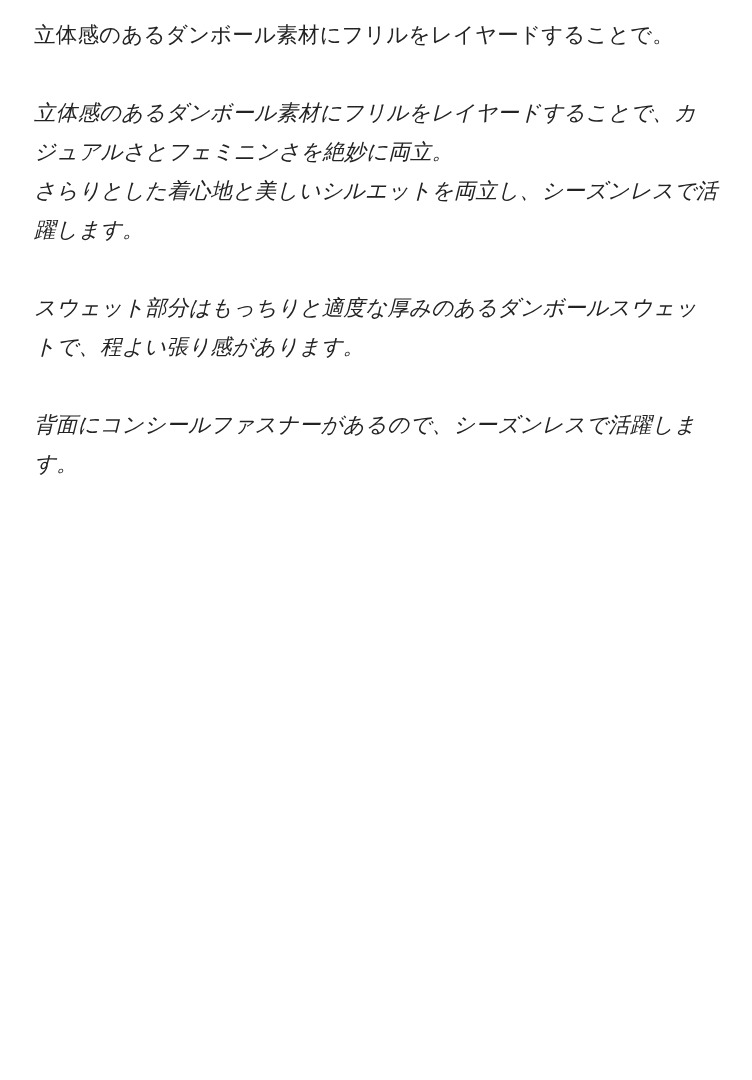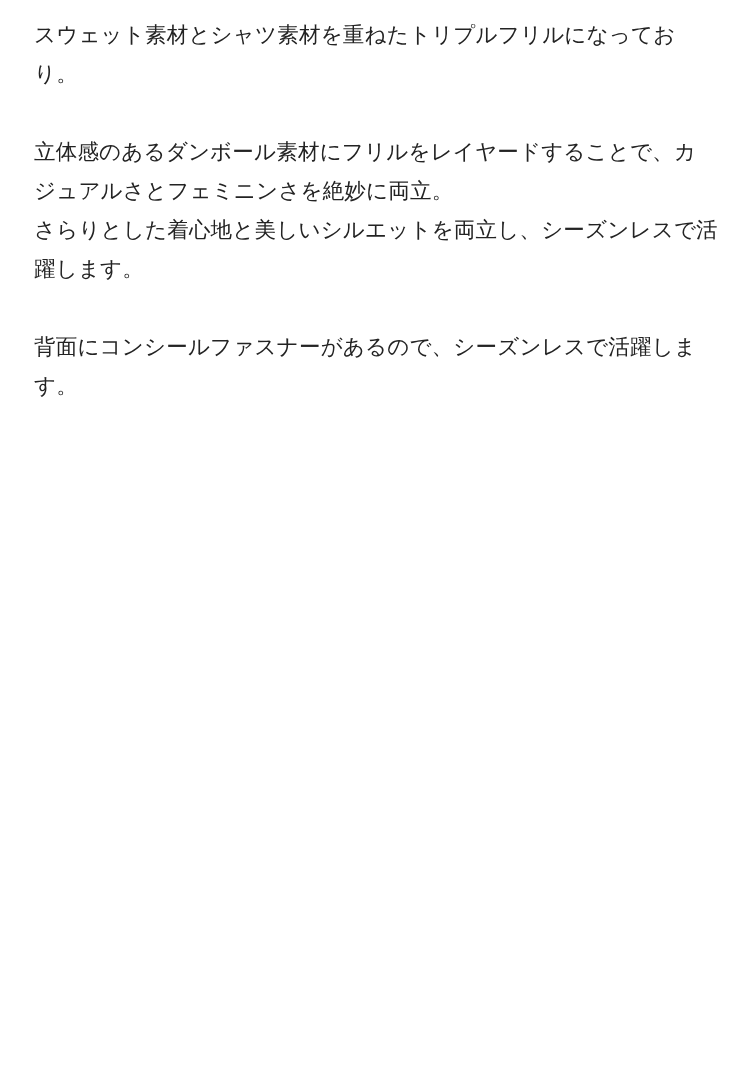--- a/index.html
+++ b/index.html
@@ -25,23 +25,25 @@
     font-size: 21.5px;
     line-height: 39px;
     letter-spacing: 0.2px;
     color: #232323;
     margin: 0;
     white-space: pre-wrap;
     word-break: break-all;
   }
   .para + .para {
     margin-top: 39px;
+    font-style: italic;
   }
 </style>
 </head>
 <body>
 
 <div class="page">
-  <p class="para">スウェット素材とシャツ素材を重ねたトリプルフリルになっており。</p>
+  <p class="para">立体感のあるダンボール素材にフリルをレイヤードすることで。</p>
   <p class="para">立体感のあるダンボール素材にフリルをレイヤードすることで、カジュアルさとフェミニンさを絶妙に両立。
 さらりとした着心地と美しいシルエットを両立し、シーズンレスで活躍します。</p>
+  <p class="para">スウェット部分はもっちりと適度な厚みのあるダンボールスウェットで、程よい張り感があります。</p>
   <p class="para">背面にコンシールファスナーがあるので、シーズンレスで活躍します。</p>
 </div>
 
 </body></html>

